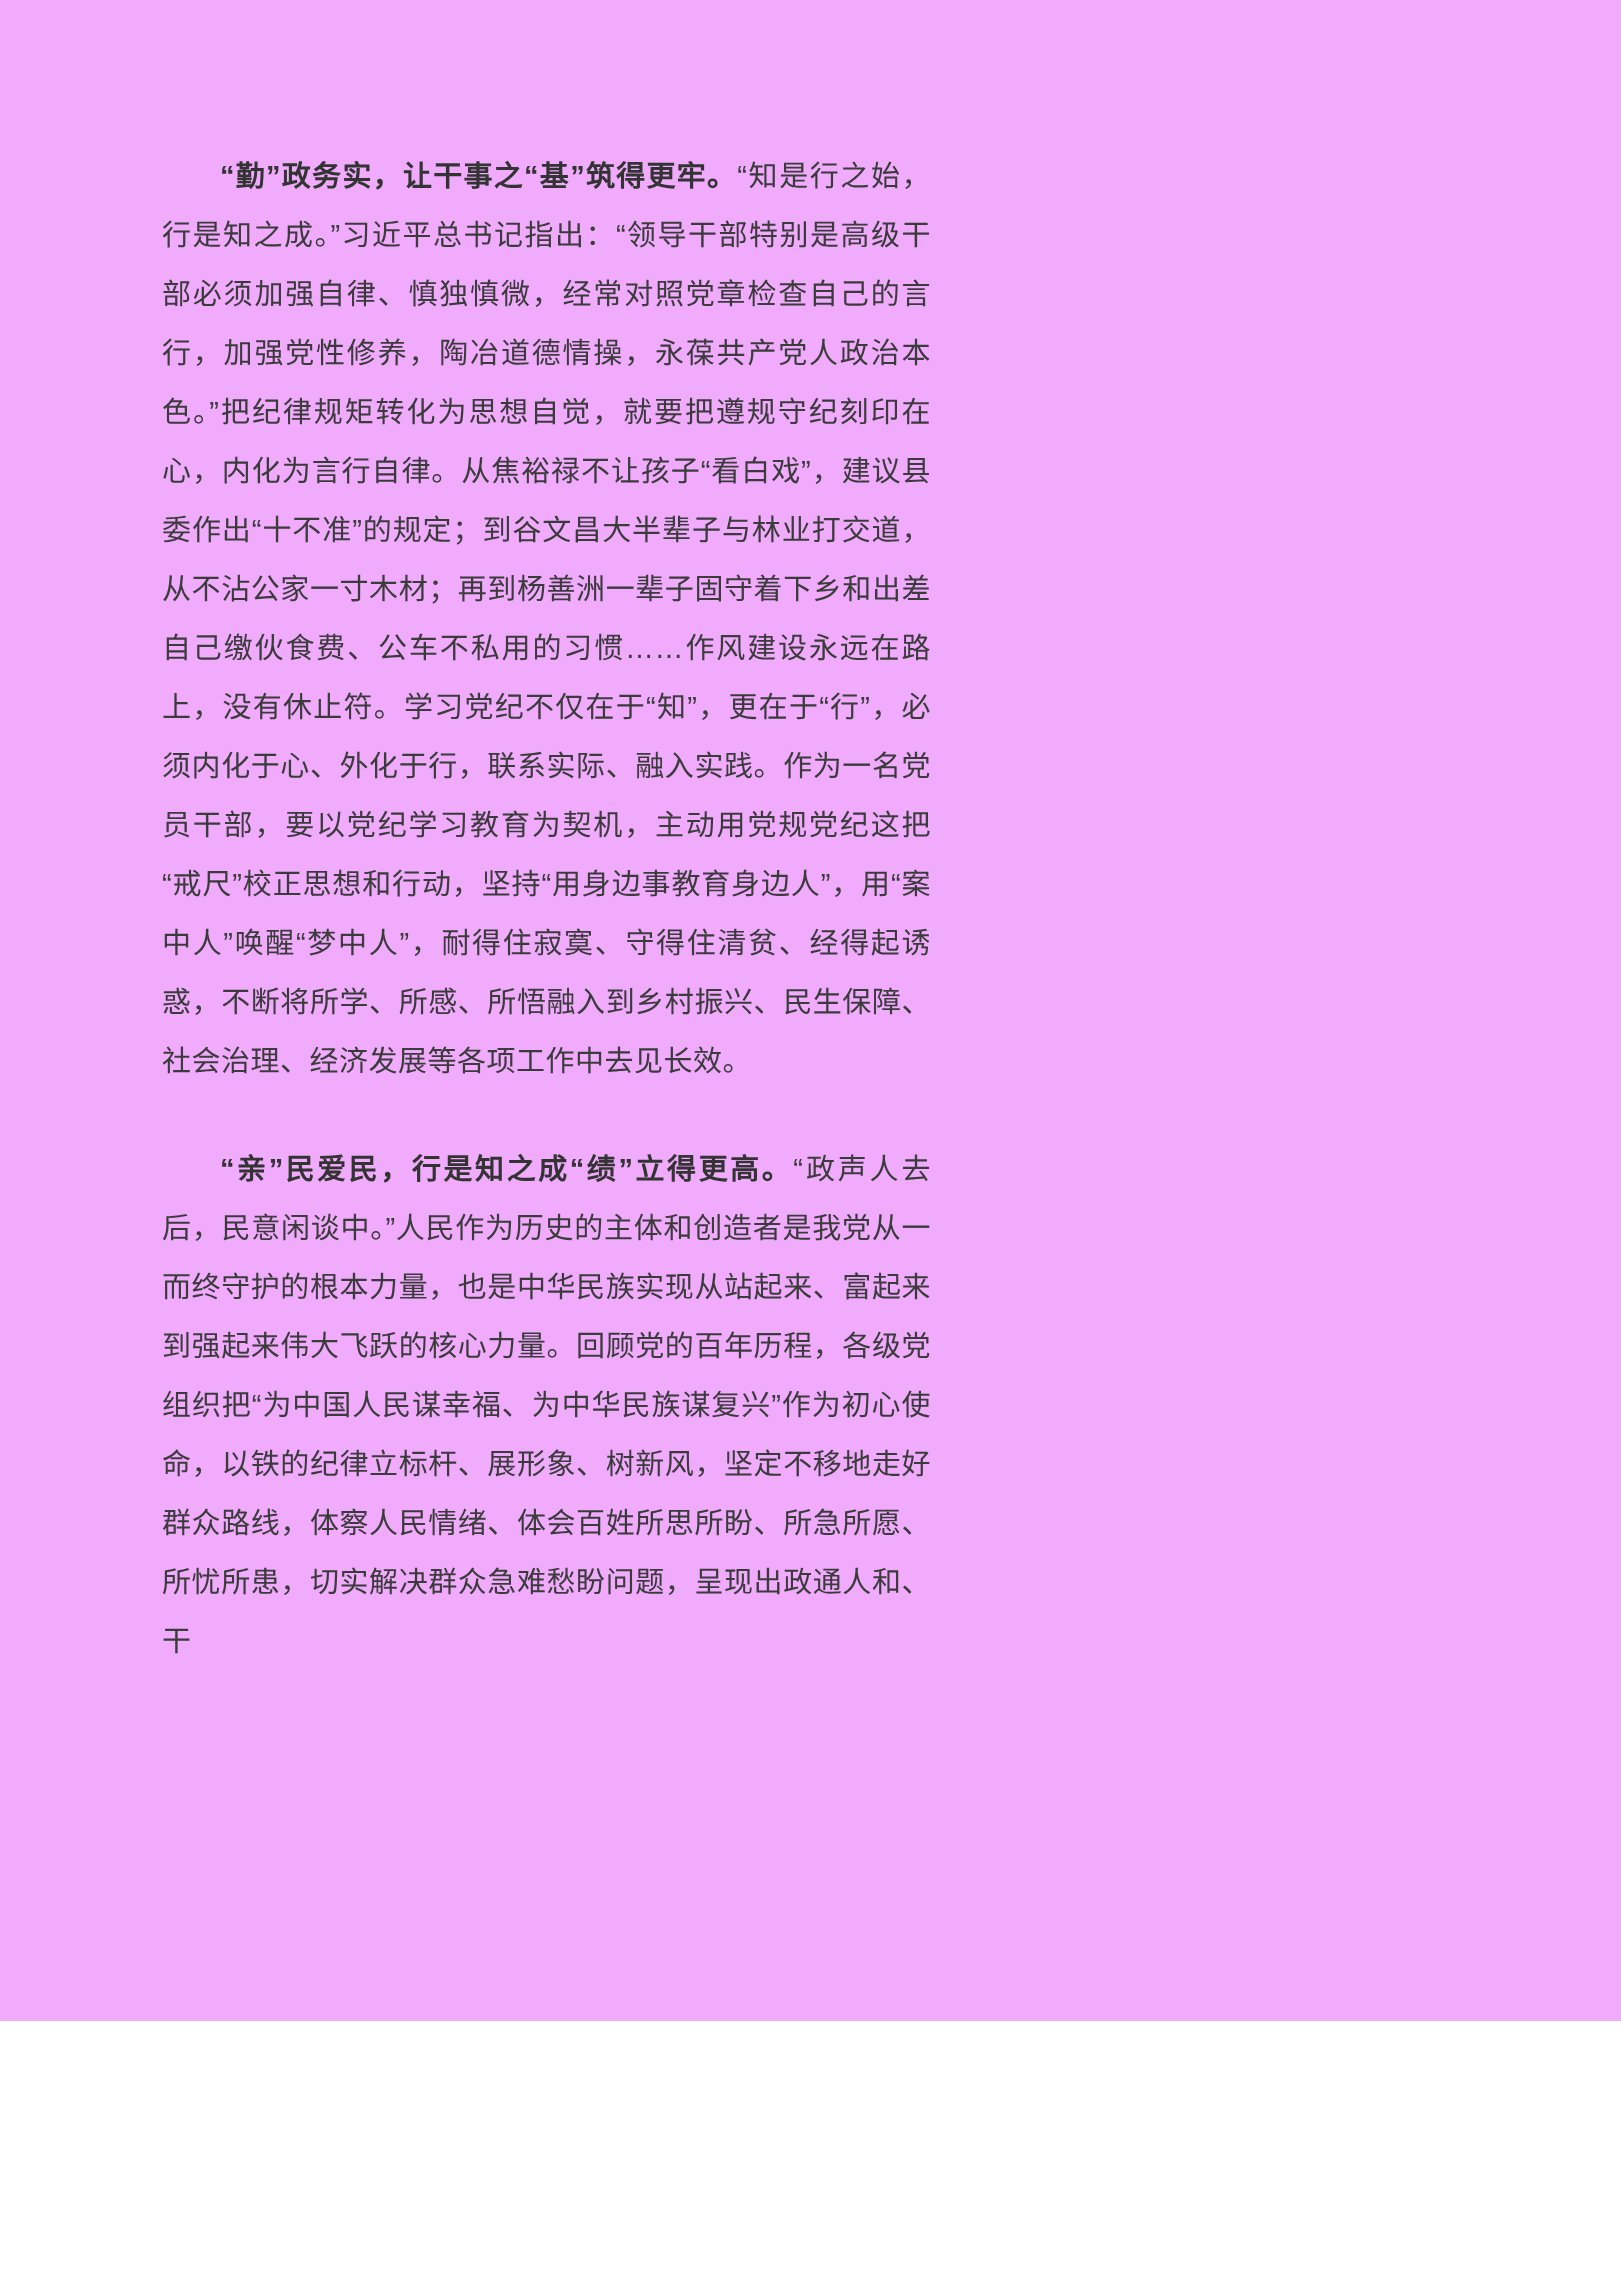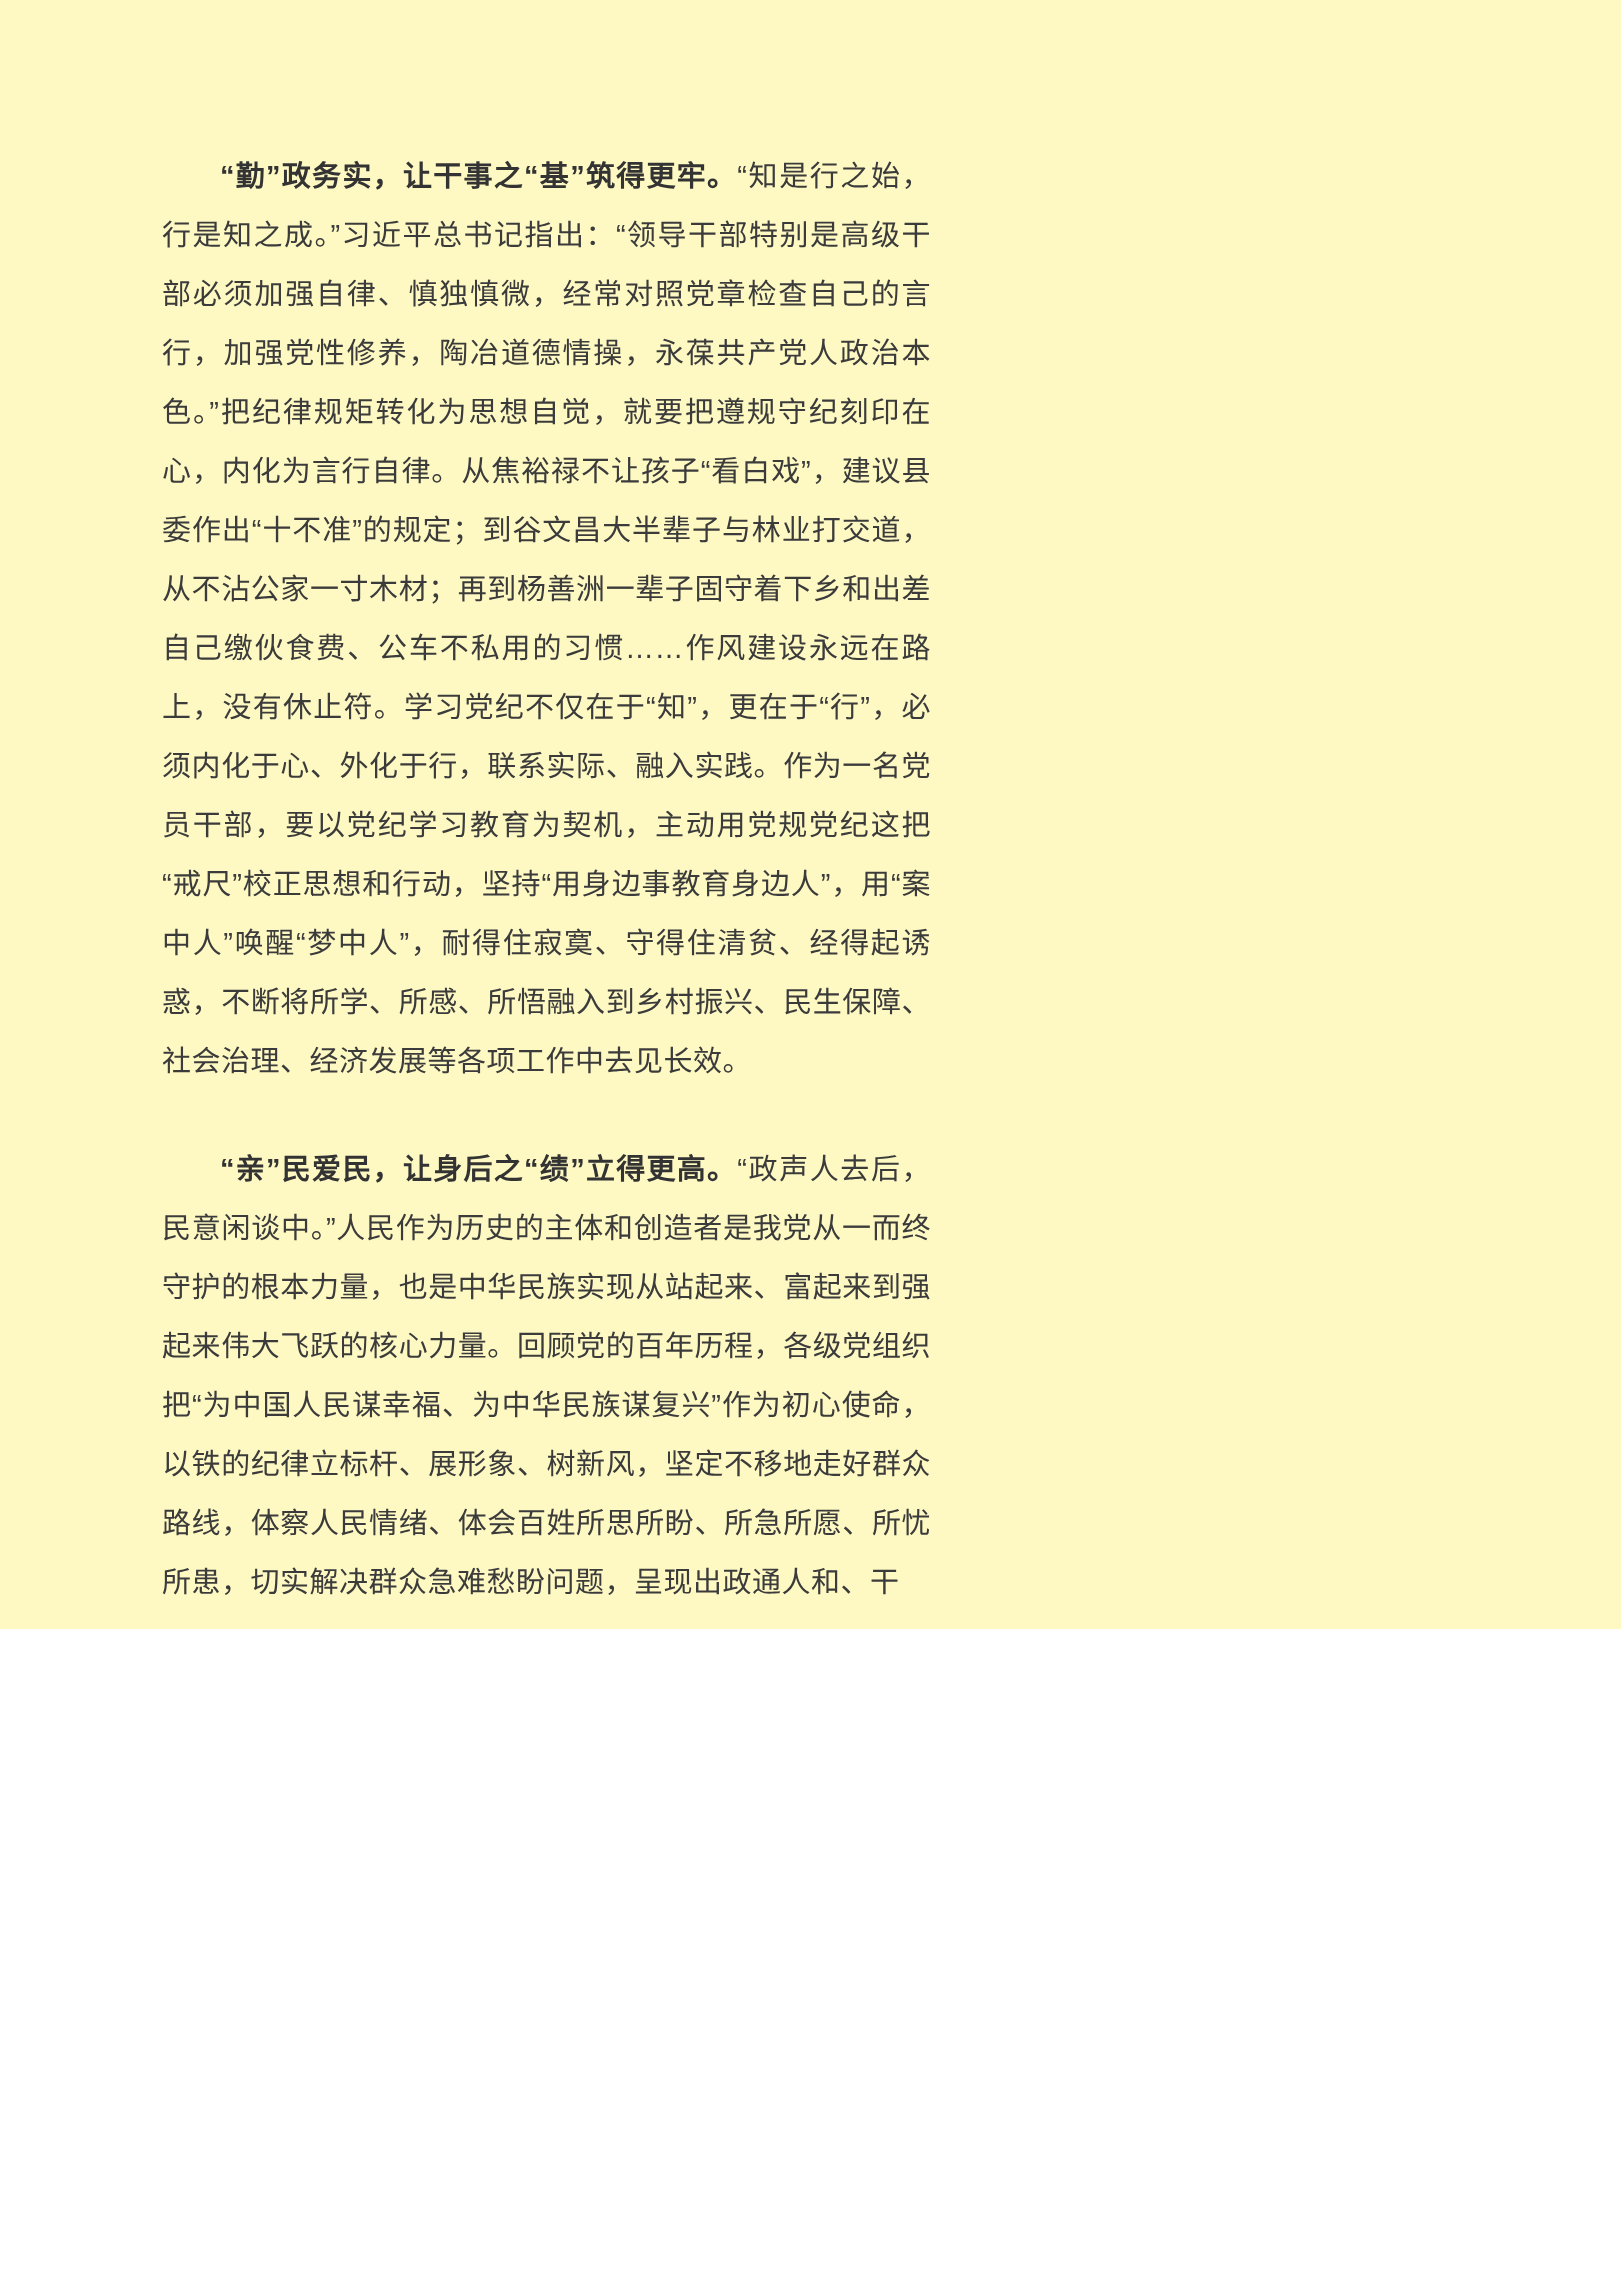--- a/index.html
+++ b/index.html
@@ -10,22 +10,22 @@
   }
   body {
     width: 1621px;
     height: 2293px;
     overflow: hidden;
     font-family: "Liberation Sans", "DejaVu Sans", sans-serif;
   }
   .page {
     position: relative;
     width: 1621px;
-    height: 1629px;
-    background: #fef9c3;
+    height: 2021px;
+    background: #f0abfc;
     box-sizing: border-box;
   }
   .doc-body {
     position: absolute;
     left: 162px;
     top: 147px;
     width: 769px;
   }
   .para {
     margin: 0 0 49px 0;
@@ -57,18 +57,18 @@
 <body>
 
 <div class="page">
   <div class="doc-body">
 
     <p class="para">
       <span class="lead">“勤”政务实，让干事之“基”筑得更牢。</span><span class="rest">“知是行之始，行是知之成。”习近平总书记指出：“领导干部特别是高级干部必须加强自律、慎独慎微，经常对照党章检查自己的言行，加强党性修养，陶冶道德情操，永葆共产党人政治本色。”把纪律规矩转化为思想自觉，就要把遵规守纪刻印在心，内化为言行自律。从焦裕禄不让孩子“看白戏”，建议县委作出“十不准”的规定；到谷文昌大半辈子与林业打交道，从不沾公家一寸木材；再到杨善洲一辈子固守着下乡和出差自己缴伙食费、公车不私用的习惯……作风建设永远在路上，没有休止符。学习党纪不仅在于“知”，更在于“行”，必须内化于心、外化于行，联系实际、融入实践。作为一名党员干部，要以党纪学习教育为契机，主动用党规党纪这把“戒尺”校正思想和行动，坚持“用身边事教育身边人”，用“案中人”唤醒“梦中人”，耐得住寂寞、守得住清贫、经得起诱惑，不断将所学、所感、所悟融入到乡村振兴、民生保障、社会治理、经济发展等各项工作中去见长效。</span>
     </p>
 
     <p class="para">
-      <span class="lead">“亲”民爱民，让身后之“绩”立得更高。</span><span class="rest">“政声人去后，民意闲谈中。”人民作为历史的主体和创造者是我党从一而终守护的根本力量，也是中华民族实现从站起来、富起来到强起来伟大飞跃的核心力量。回顾党的百年历程，各级党组织把“为中国人民谋幸福、为中华民族谋复兴”作为初心使命，以铁的纪律立标杆、展形象、树新风，坚定不移地走好群众路线，体察人民情绪、体会百姓所思所盼、所急所愿、所忧所患，切实解决群众急难愁盼问题，呈现出政通人和、干</span>
+      <span class="lead">“亲”民爱民，行是知之成“绩”立得更高。</span><span class="rest">“政声人去后，民意闲谈中。”人民作为历史的主体和创造者是我党从一而终守护的根本力量，也是中华民族实现从站起来、富起来到强起来伟大飞跃的核心力量。回顾党的百年历程，各级党组织把“为中国人民谋幸福、为中华民族谋复兴”作为初心使命，以铁的纪律立标杆、展形象、树新风，坚定不移地走好群众路线，体察人民情绪、体会百姓所思所盼、所急所愿、所忧所患，切实解决群众急难愁盼问题，呈现出政通人和、干</span>
     </p>
 
   </div>
 </div>
 
 
 </body></html>

